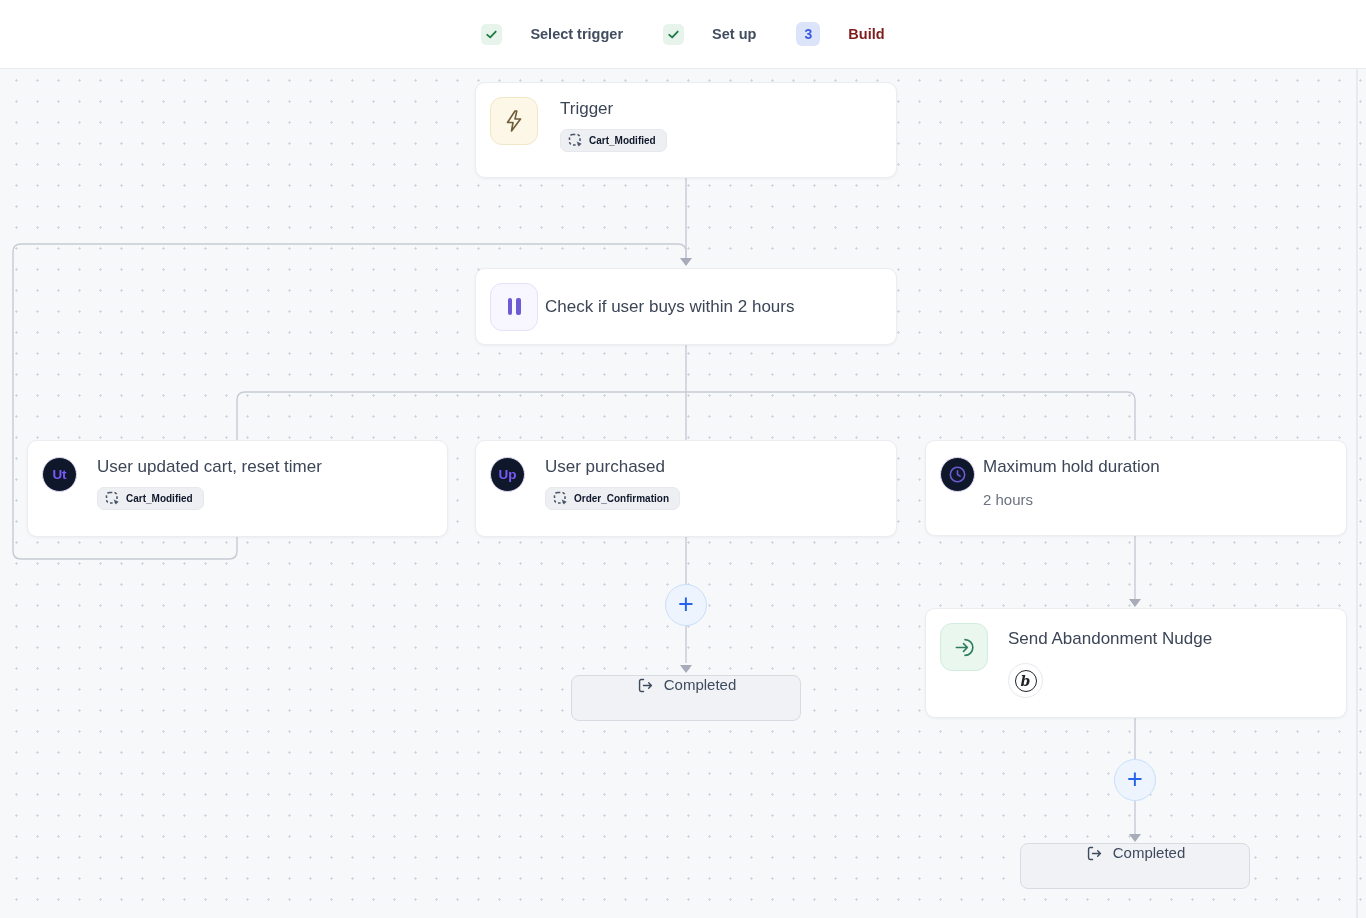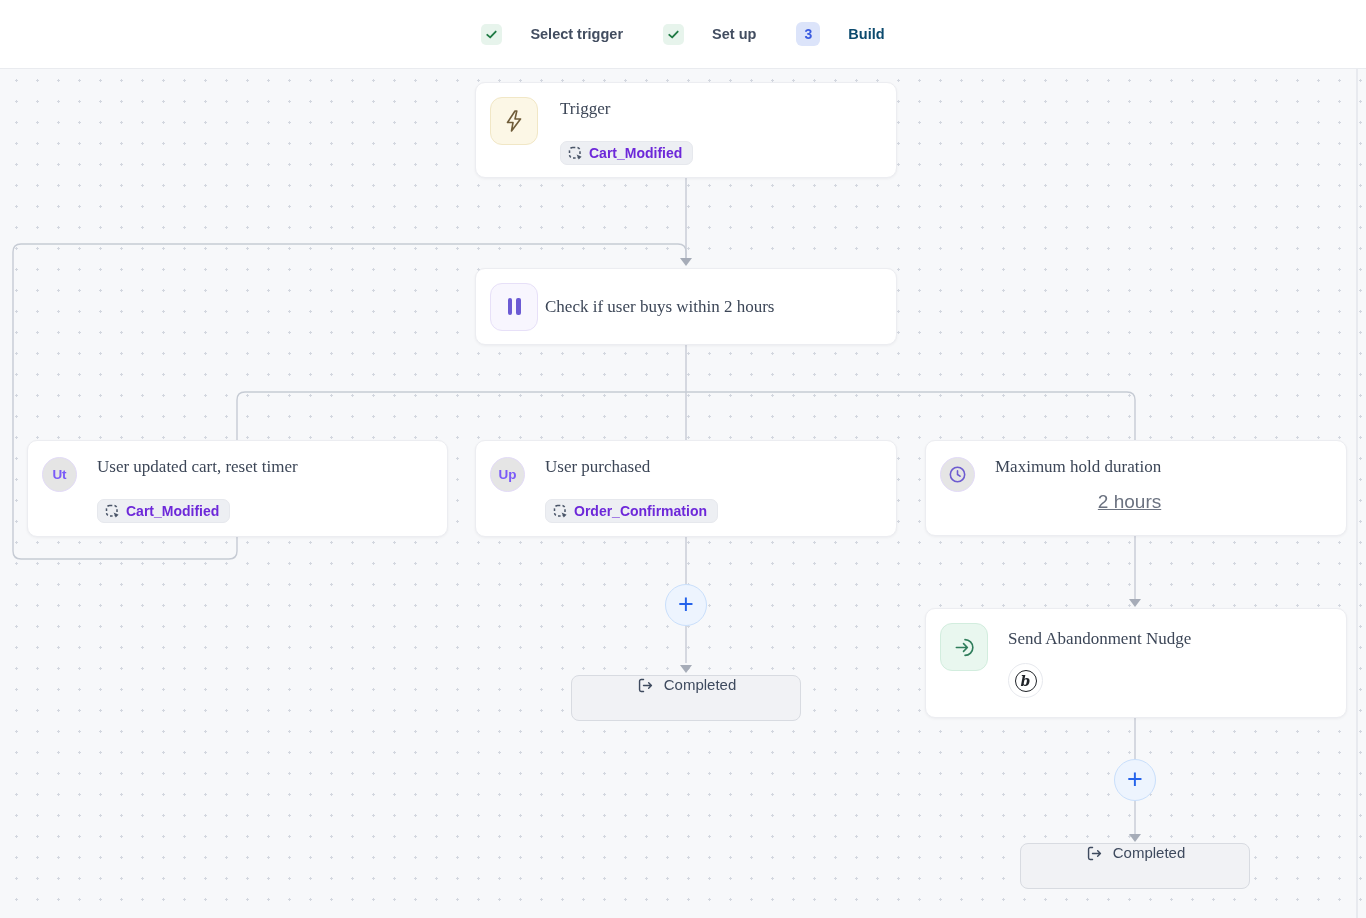--- a/index.html
+++ b/index.html
@@ -7,47 +7,47 @@
   #app{position:relative;width:1366px;height:918px;overflow:hidden;background:#F7F8FA;}
 
   
   .header{position:absolute;top:0;left:0;width:1366px;height:68px;background:#FFFFFF;
     border-bottom:1px solid #E9EBEF;display:flex;align-items:center;justify-content:center;gap:40px;z-index:5;}
   .step{display:flex;align-items:center;gap:28px;cursor:pointer;}
   .step-chip{width:21px;height:21px;border-radius:5px;background:#E7F4EC;display:flex;align-items:center;justify-content:center;}
   .step-num{width:24px;height:24px;border-radius:6px;background:#DCE4FA;color:#3A5BE0;
     display:flex;align-items:center;justify-content:center;font-size:14px;font-weight:700;}
   .step-label{font-size:14.5px;font-weight:600;color:#424D60;}
-  .step-label.active{color:#0c4a6e;}
+  .step-label.active{color:#7f1d1d;}
 
   
   .canvas{position:absolute;top:68px;left:0;width:1366px;height:850px;background:#F7F8FA;
     background-image:radial-gradient(circle,#D3D7DF 1.1px,transparent 1.1px);background-size:21px 21px;background-position:6px 2px;}
   .edges{position:absolute;top:0;left:0;width:1366px;height:850px;}
 
   
   .card{position:absolute;background:#FFFFFF;border:1px solid #ECEDF1;border-radius:10px;
     box-shadow:0 1px 3px rgba(23,28,45,.05);box-sizing:border-box;display:flex;align-items:flex-start;padding:14px;cursor:pointer;}
-  .card-title{font-size:17px;font-weight:500;color:#3C4657;line-height:24px;font-family:Liberation Serif, serif;}
+  .card-title{font-size:17px;font-weight:500;color:#3C4657;line-height:24px;}
 
   .icon-square{width:46px;height:46px;border-radius:12px;display:flex;align-items:center;justify-content:center;flex:none;}
   .icon-square.amber{background:#FCF7E6;border:1px solid #F1E7C6;}
   .icon-square.purple{background:#F8F6FE;border:1px solid #E7E0F8;}
   .icon-square.green{background:#E9F7EF;border:1px solid #D2EDDE;}
 
   .pause-bars{display:flex;gap:4px;}
   .pause-bars span{width:4.5px;height:17px;border-radius:2px;background:#6C5BD4;}
 
-  .badge-circle{width:33px;height:33px;border-radius:50%;background:#e5e5e5;border:1px solid #E3DBF8;
+  .badge-circle{width:33px;height:33px;border-radius:50%;background:#0f172a;border:1px solid #E3DBF8;
     display:flex;align-items:center;justify-content:center;font-size:13.5px;font-weight:700;color:#7A5AF8;flex:none;}
 
   .tag{display:inline-flex;align-items:center;gap:6px;background:#EDEFF3;border:1px solid #E6E8ED;
-    border-radius:7px;padding:3px 10px 3px 7px;font-size:14px;font-weight:600;color:#6d28d9;margin-top:20px;}
-
-  .subtitle{font-size:19px;color:#6B7280;margin-top:12px;text-decoration:underline;}
+    border-radius:7px;padding:3px 10px 3px 7px;font-size:10px;font-weight:600;color:#0f172a;margin-top:8px;}
+
+  .subtitle{font-size:15px;color:#6B7280;margin-top:12px;}
 
   .brand-badge{width:33px;height:33px;border-radius:50%;background:#FFFFFF;border:1px solid #E7E9EE;
     display:flex;align-items:center;justify-content:center;margin-top:12px;}
   .brand-inner{width:22px;height:22px;border-radius:50%;border:1.7px solid #1F2328;box-sizing:border-box;
     display:flex;align-items:center;justify-content:center;font-family:"DejaVu Serif",serif;font-style:italic;
     font-weight:700;font-size:14px;color:#1F2328;line-height:1;}
 
   .plus-btn{position:absolute;width:42px;height:42px;border-radius:50%;background:#EDF4FE;border:1px solid #C9DFFB;
     color:#2563EB;font-size:27px;font-weight:400;display:flex;align-items:center;justify-content:center;
     cursor:pointer;box-sizing:border-box;padding-bottom:2px;}
@@ -171,21 +171,21 @@
       </div>
     </div>
 
     <div class="card" style="left:925px;top:372px;width:422px;height:96px;">
       <div class="badge-circle" style="margin-top:2px;">
         <svg width="19" height="19" viewBox="0 0 18 18">
             <circle cx="9" cy="9" r="6.8" fill="none" stroke="#6D5BD0" stroke-width="1.5"></circle>
             <path d="M9 5.6 V9 L11.4 10.6" fill="none" stroke="#6D5BD0" stroke-width="1.5" stroke-linecap="round" stroke-linejoin="round"></path>
           </svg>
       </div>
-      <div style="margin-left:20px;text-align:right;">
+      <div style="margin-left:8px;">
         <div class="card-title">Maximum hold duration</div>
         <div class="subtitle">2 hours</div>
       </div>
     </div>
 
     <div class="card" style="left:925px;top:540px;width:422px;height:110px;">
       <div class="icon-square green">
         <svg width="23" height="23" viewBox="0 0 24 24">
             <path d="M12.5 3.8 a8.2 8.2 0 1 1 0 16.4" fill="none" stroke="#2F7D5B" stroke-width="1.7" stroke-linecap="round"></path>
             <path d="M3.5 12 H15 M11 8 L15 12 L11 16" fill="none" stroke="#2F7D5B" stroke-width="1.7" stroke-linecap="round" stroke-linejoin="round"></path>

